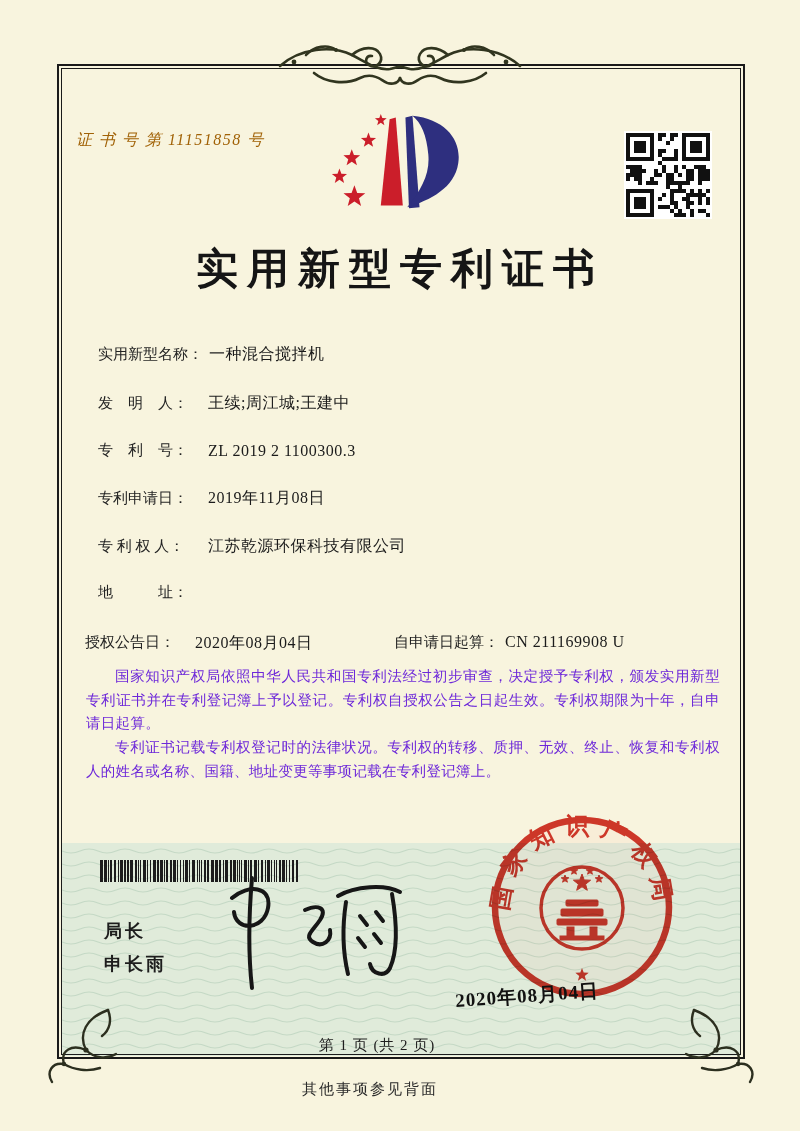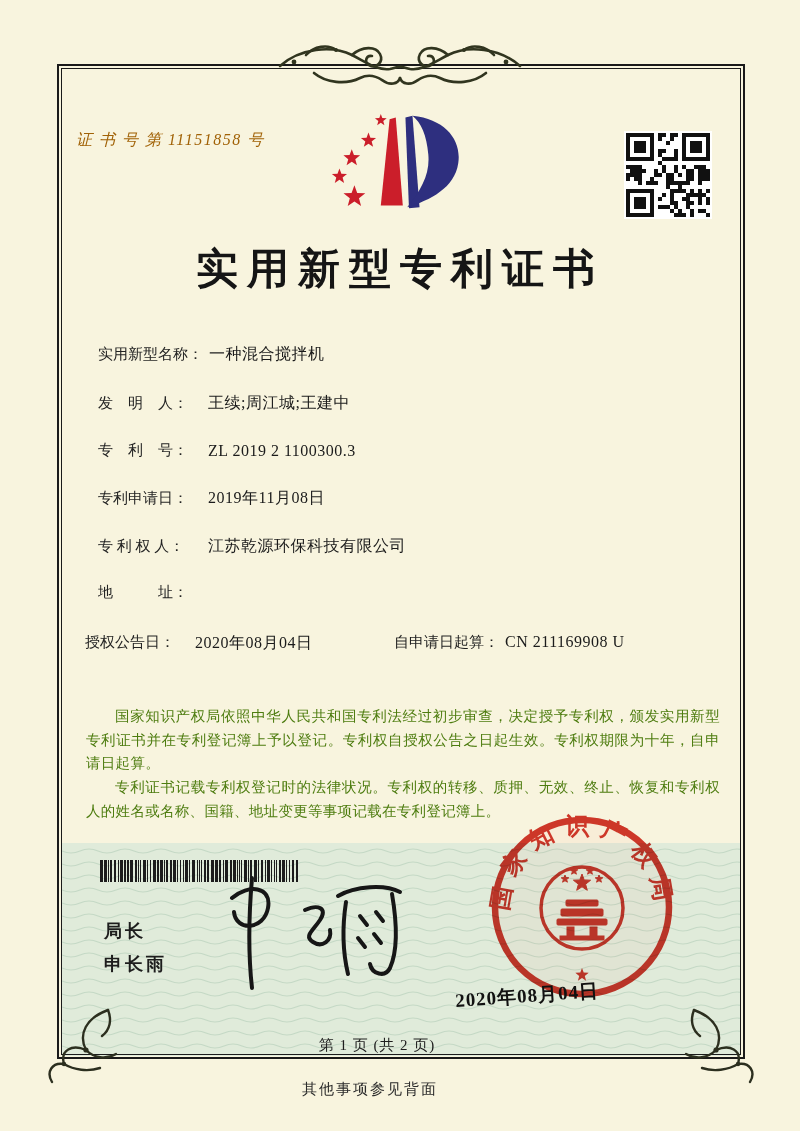--- a/index.html
+++ b/index.html
@@ -30,21 +30,21 @@
     letter-spacing:9px;color:#151515;z-index:7;
   }
   .row{left:98px;display:flex;align-items:center;z-index:7;font-size:16px;}
   .flabel{flex:0 0 104px;font-size:15px;color:#232323;white-space:nowrap;}
   .fvalue{margin-left:6px;color:#1b1b1b;letter-spacing:.5px;}
   .addr-val{width:540px;line-height:22px;}
   .grant-left{left:85px;z-index:7;font-size:16px;display:flex;}
   .grant-right{left:394px;z-index:7;font-size:16px;display:flex;}
   .para{
     left:86px;width:634px;z-index:7;font-size:14.5px;line-height:23.5px;
-    text-indent:2em;color:#4d7c0f;letter-spacing:.3px;text-align:justify;margin-top:40px;
+    text-indent:2em;color:#6d28d9;letter-spacing:.3px;text-align:justify;
   }
   .signer-role{left:104px;top:919px;font-size:18px;font-weight:600;z-index:7;letter-spacing:3px;}
   .signer-name{left:104px;top:952px;font-size:18px;font-weight:600;z-index:7;letter-spacing:3px;}
   .seal{left:487px;top:812px;width:190px;height:190px;z-index:6;mix-blend-mode:multiply;opacity:.93;}
   .seal-date{
     left:455px;top:981px;width:200px;z-index:8;font-size:19px;font-weight:700;
     letter-spacing:1px;color:#111;transform:rotate(-4deg);
   }
   .page-num{left:0;right:70px;top:1036px;text-align:center;font-size:15px;z-index:7;letter-spacing:1px;padding-left:24px;}
   .back-note{left:0;right:60px;top:1080px;text-align:center;font-size:15px;z-index:7;letter-spacing:2px;color:#2a2a2a;}

